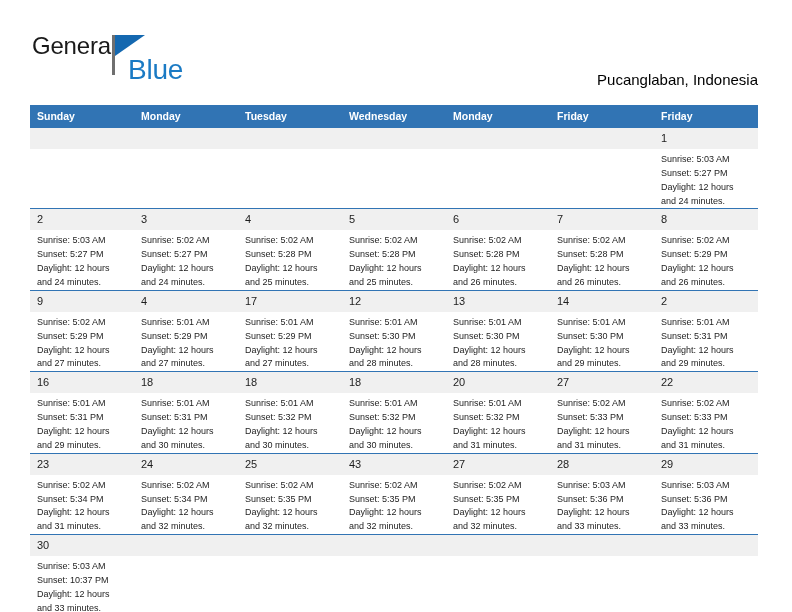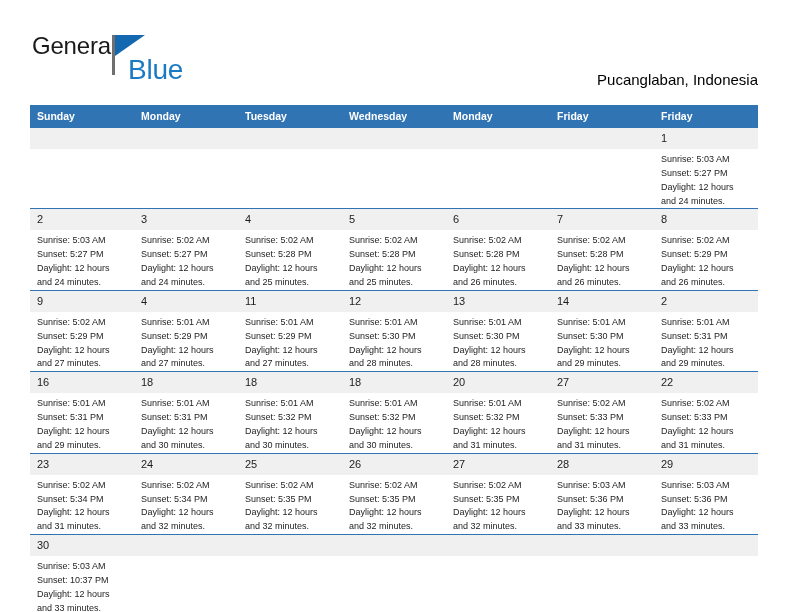--- a/index.html
+++ b/index.html
@@ -297,21 +297,21 @@
           <td class="cell">
             <div class="daynum">4</div>
             <div class="cell-body">
               <div>Sunrise: 5:01 AM</div>
               <div>Sunset: 5:29 PM</div>
               <div>Daylight: 12 hours</div>
               <div>and 27 minutes.</div>
             </div>
           </td>
           <td class="cell">
-            <div class="daynum">11</div>
+            <div class="daynum">17</div>
             <div class="cell-body">
               <div>Sunrise: 5:01 AM</div>
               <div>Sunset: 5:29 PM</div>
               <div>Daylight: 12 hours</div>
               <div>and 27 minutes.</div>
             </div>
           </td>
           <td class="cell">
             <div class="daynum">12</div>
             <div class="cell-body">
@@ -436,21 +436,21 @@
           <td class="cell">
             <div class="daynum">25</div>
             <div class="cell-body">
               <div>Sunrise: 5:02 AM</div>
               <div>Sunset: 5:35 PM</div>
               <div>Daylight: 12 hours</div>
               <div>and 32 minutes.</div>
             </div>
           </td>
           <td class="cell">
-            <div class="daynum">26</div>
+            <div class="daynum">43</div>
             <div class="cell-body">
               <div>Sunrise: 5:02 AM</div>
               <div>Sunset: 5:35 PM</div>
               <div>Daylight: 12 hours</div>
               <div>and 32 minutes.</div>
             </div>
           </td>
           <td class="cell">
             <div class="daynum">27</div>
             <div class="cell-body">

